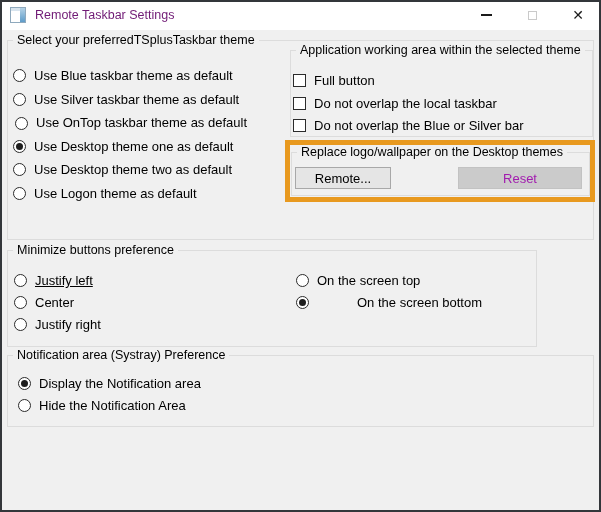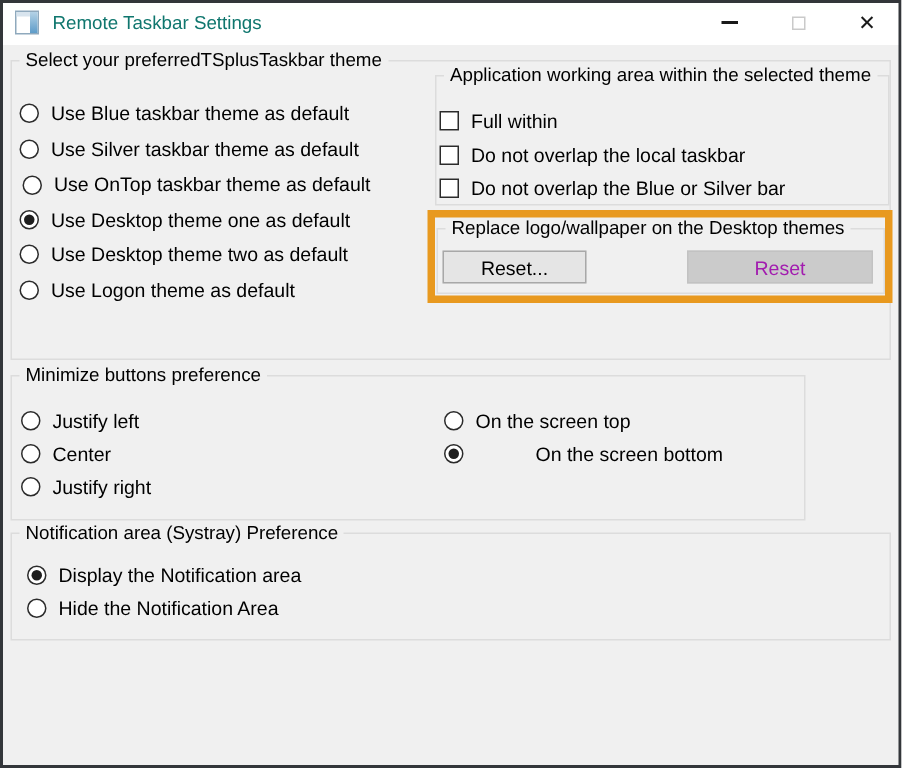--- a/index.html
+++ b/index.html
@@ -17,21 +17,21 @@
     position:absolute; top:0; left:0; right:0; height:30px;
     background:#ffffff; display:flex; align-items:center;
   }
   .app-icon {
     width:16px; height:16px; margin-left:10px; position:relative;
     border:1px solid #8fa9bd; background:#ffffff; box-sizing:border-box; flex:none;
   }
   .app-icon .icon-topbar { position:absolute; top:0; left:0; right:0; height:3px; background:#d8e4ee; }
   .app-icon .icon-sidebar { position:absolute; top:0; right:0; bottom:0; width:5px;
     background:linear-gradient(180deg,#b4d2e6 0%,#5e9cc9 100%); }
-  .win-title { margin-left:9px; font-size:12.5px; color:#0f766e; white-space:nowrap; }
+  .win-title { margin-left:9px; font-size:12.5px; color:#701a75; white-space:nowrap; }
   .win-controls { margin-left:auto; display:flex; height:100%; }
   .win-btn { width:46px; height:100%; display:flex; align-items:center; justify-content:center; cursor:default; }
   .min-bar { width:11px; height:1.5px; background:#1a1a1a; display:block; }
   .max-box { width:9px; height:9px; border:1px solid #cacaca; display:block; box-sizing:border-box; }
   .close-glyph { font-size:14px; color:#1a1a1a; line-height:1; }
   
   .group { position:absolute; border:1px solid #dcdcdc; box-sizing:border-box; }
   .group-label {
     position:absolute; top:-8px; left:5px; padding:0 4px;
     background:#f0f0f0; font-size:12.5px; color:#000; white-space:nowrap;
@@ -112,43 +112,43 @@
     <div class="opt" style="left:5px; top:145px;">
       <span class="radio"></span>
       <span class="opt-label">Use Logon theme as default</span>
     </div>
   </div>
 
   <div class="group" style="left:290px; top:50px; width:303px; height:87px;">
     <span class="group-label">Application working area within the selected theme</span>
     <div class="opt" style="left:2px; top:22px;">
       <span class="check"></span>
-      <span class="opt-label">Full within</span>
+      <span class="opt-label">Full button</span>
     </div>
     <div class="opt" style="left:2px; top:45px;">
       <span class="check"></span>
       <span class="opt-label">Do not overlap the local taskbar</span>
     </div>
     <div class="opt" style="left:2px; top:67px;">
       <span class="check"></span>
       <span class="opt-label">Do not overlap the Blue or Silver bar</span>
     </div>
   </div>
 
   <div class="group" style="left:291px; top:152px; width:299px; height:44px;">
     <span class="group-label">Replace logo/wallpaper on the Desktop themes</span>
-    <div class="btn enabled" style="left:3px; top:14px; width:96px; height:22px;">Reset...</div>
+    <div class="btn enabled" style="left:3px; top:14px; width:96px; height:22px;">Remote...</div>
     <div class="btn disabled" style="left:166px; top:14px; width:124px; height:22px;">Reset</div>
   </div>
 
   <div class="highlight" style="border-color: rgb(232, 153, 31);"></div>
 
   <div class="group" style="left:7px; top:250px; width:530px; height:97px;">
     <span class="group-label">Minimize buttons preference</span>
-    <div class="opt" style="left:6px; top:22px;">
+    <div class="opt" style="left:6px; top:22px;text-decoration:underline;">
       <span class="radio"></span>
       <span class="opt-label">Justify left</span>
     </div>
     <div class="opt" style="left:6px; top:44px;">
       <span class="radio"></span>
       <span class="opt-label">Center</span>
     </div>
     <div class="opt" style="left:6px; top:66px;justify-content:space-between;">
       <span class="radio"></span>
       <span class="opt-label">Justify right</span>

